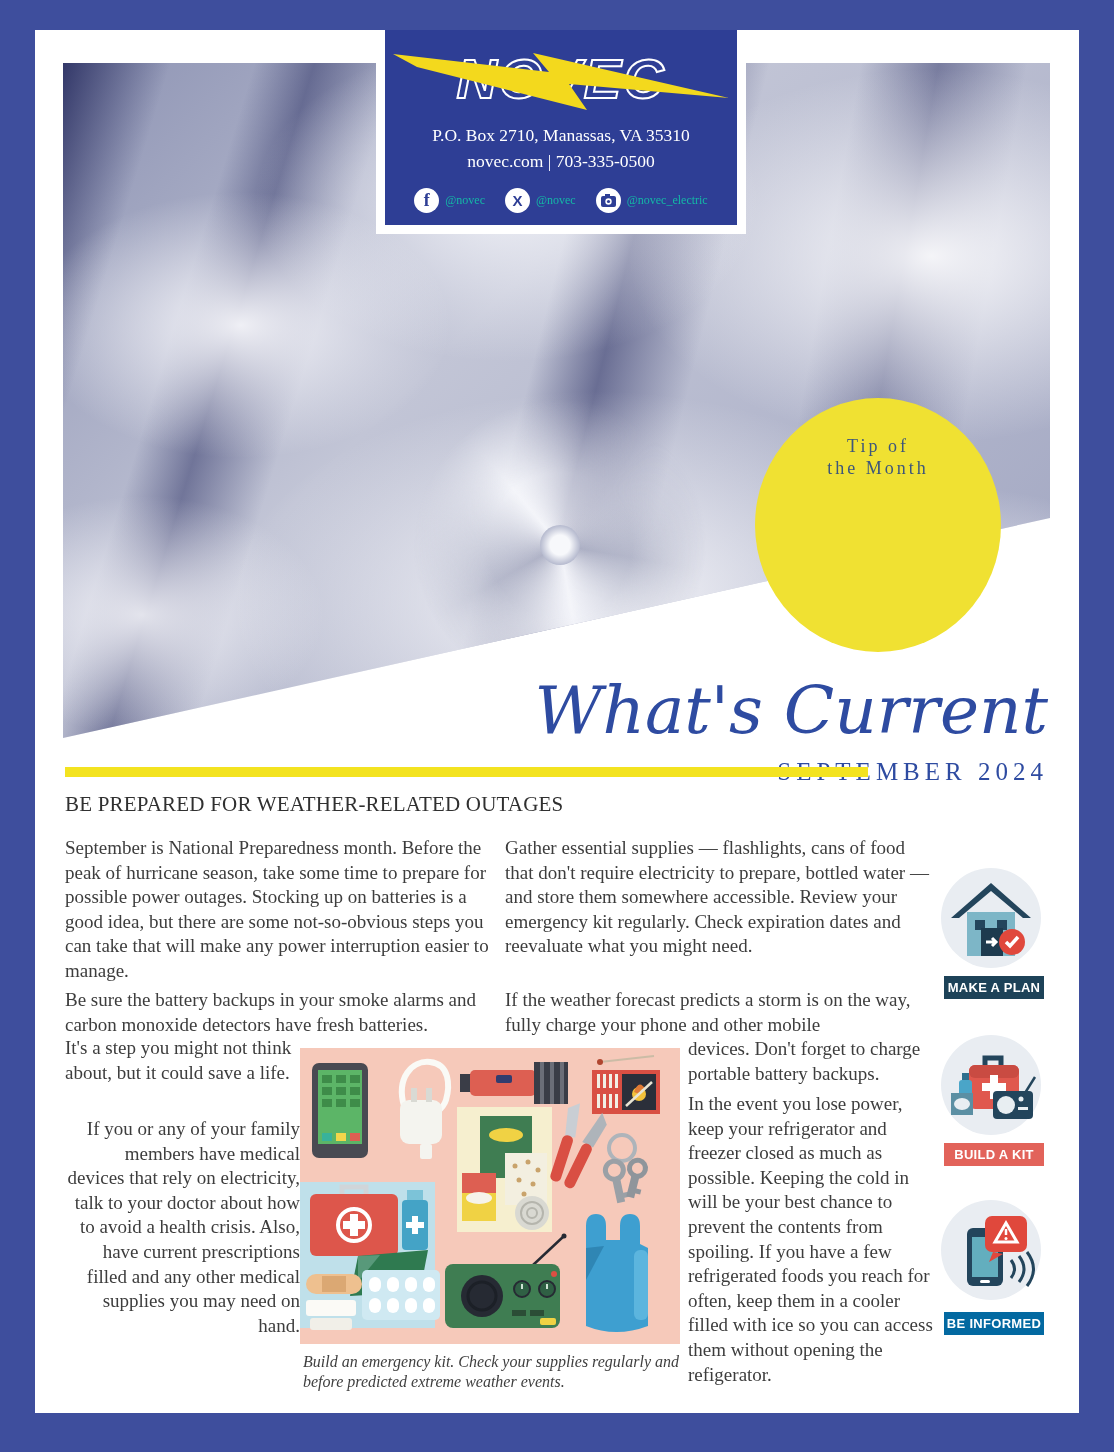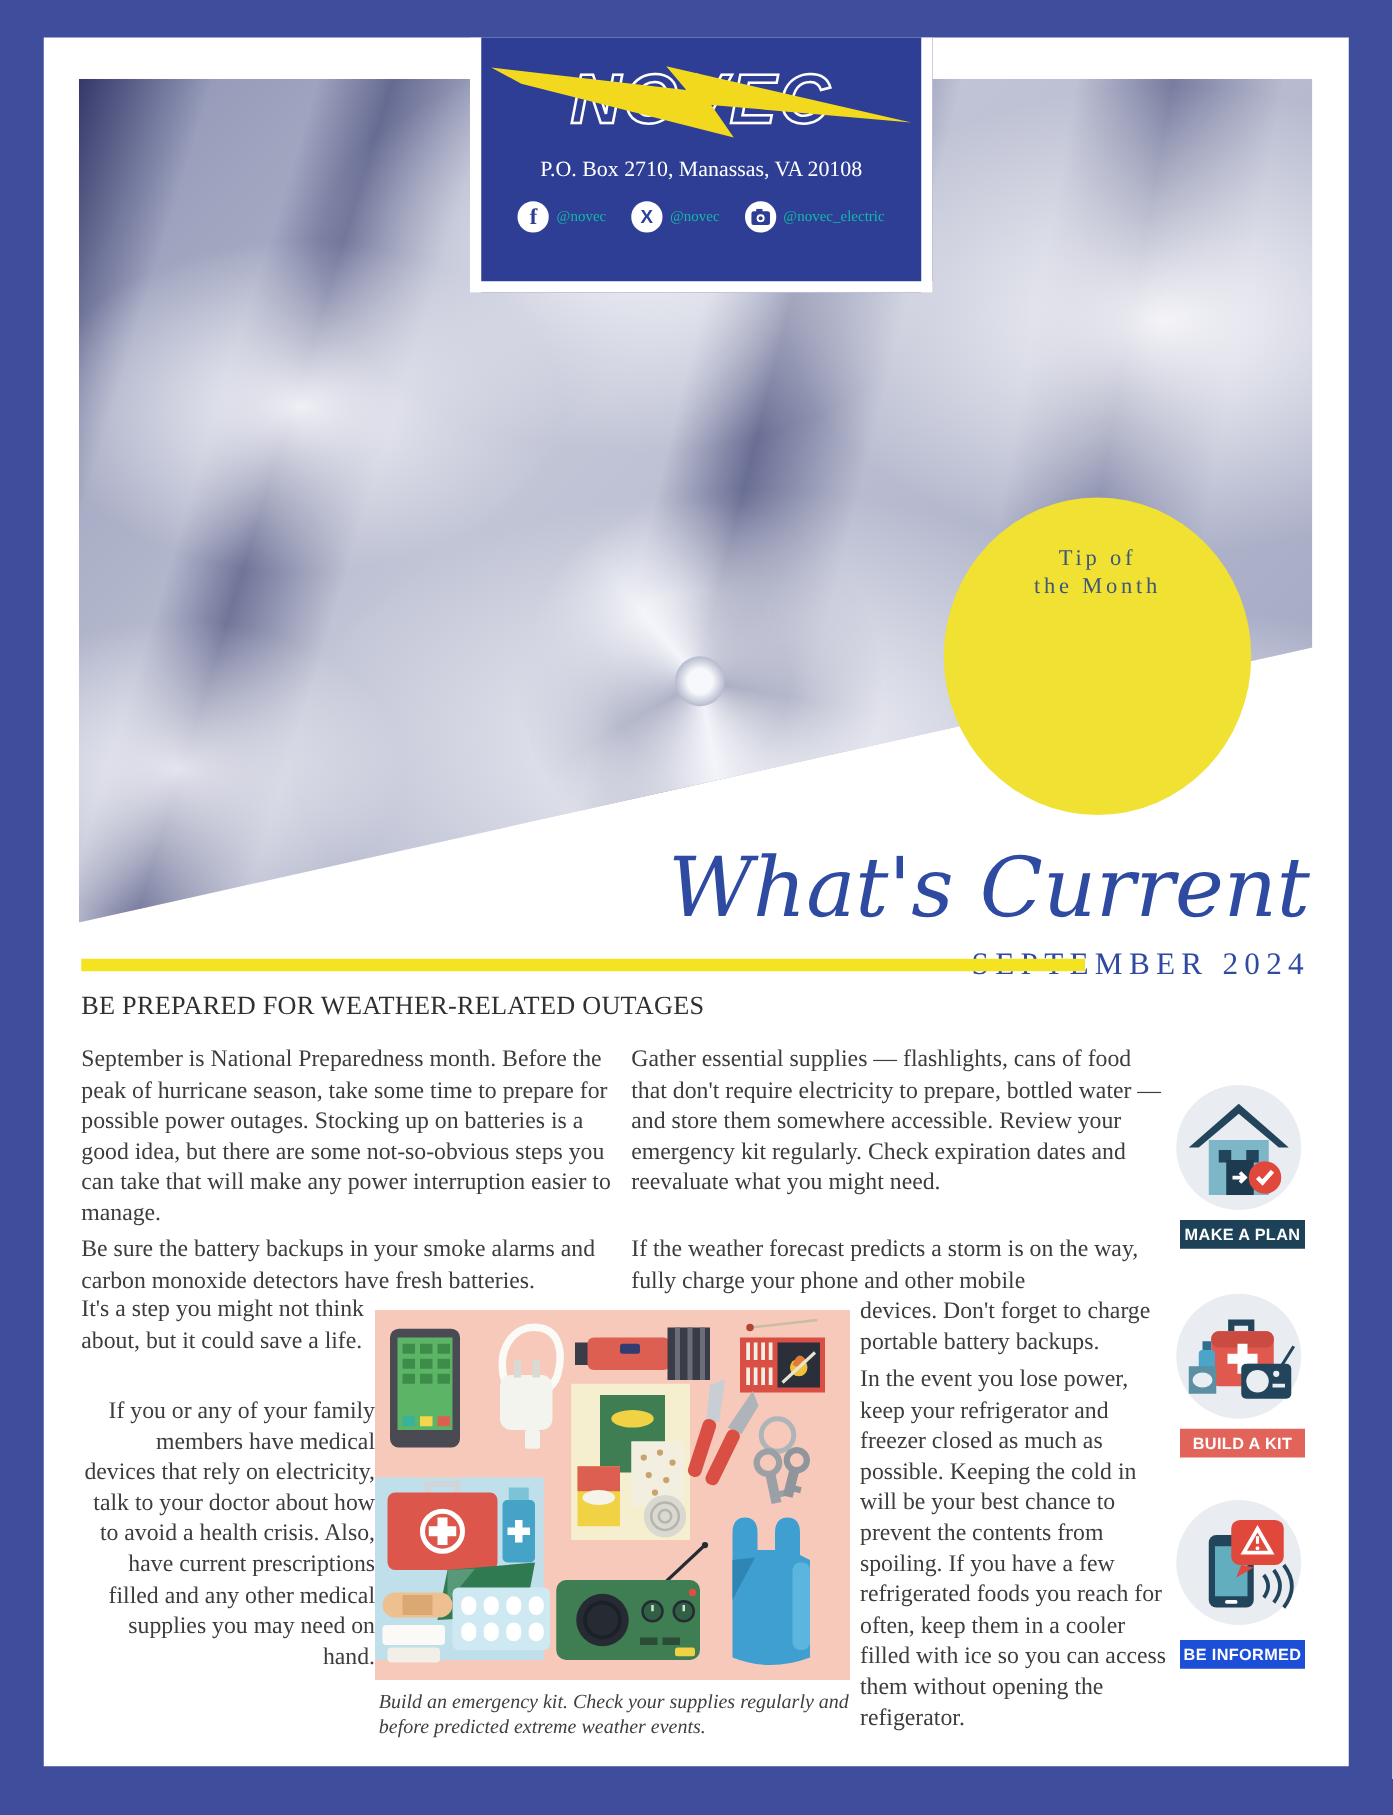--- a/index.html
+++ b/index.html
@@ -75,41 +75,42 @@
 
   
   .illus{position:absolute;left:300px;top:1048px;z-index:2;}
 
   
   .sb-circle{position:absolute;left:941px;width:100px;height:100px;border-radius:50%;background:#e9edf2;z-index:2;}
   .sb-c1{top:868px;} .sb-c2{top:1035px;} .sb-c3{top:1200px;}
   .sb-label{position:absolute;left:944px;width:100px;height:23px;z-index:2;color:#fff;
     font-family:"Liberation Sans",sans-serif;font-weight:bold;font-size:13px;letter-spacing:.3px;
     display:flex;align-items:center;justify-content:center;}
-  .sb-l1{top:976px;background:#1d4258;} .sb-l2{top:1143px;background:#e2635a;} .sb-l3{top:1312px;background:#1d4ed8;}
+  .sb-l1{top:976px;background:#1d4258;} .sb-l2{top:1143px;background:#e2635a;} .sb-l3{top:1312px;background:#0369a1;}
 </style>
 </head>
 <body>
 
 <div class="page">
   <div class="sheet"></div>
 
   <div class="hero">
     <div class="eye"></div>
     <div class="eye-core"></div>
   </div>
 
   <div class="brandbox">
     <div class="logo-wrap">
       <div class="logo-text">NOVEC</div>
       <svg class="bolt" viewBox="0 0 340 80">
         <path d="M2,14 L158,32 L142,13 L338,58 L178,44 L196,70 L26,27 Z" fill="#f3d91d"></path>
       </svg>
     </div>
-    <div class="addr">P.O. Box 2710, Manassas, VA 20108</div>
+    <div class="addr">P.O. Box 2710, Manassas, VA 35310</div>
+    <div class="addr">novec.com | 703-335-0500</div>
     <div class="social-row">
       <div class="social-item">
         <span class="social-circle">
           <span class="fb-glyph">f</span>
         </span>
         <span class="handle">@novec</span>
       </div>
       <div class="social-item">
         <span class="social-circle">
           <span class="x-glyph">X</span>

